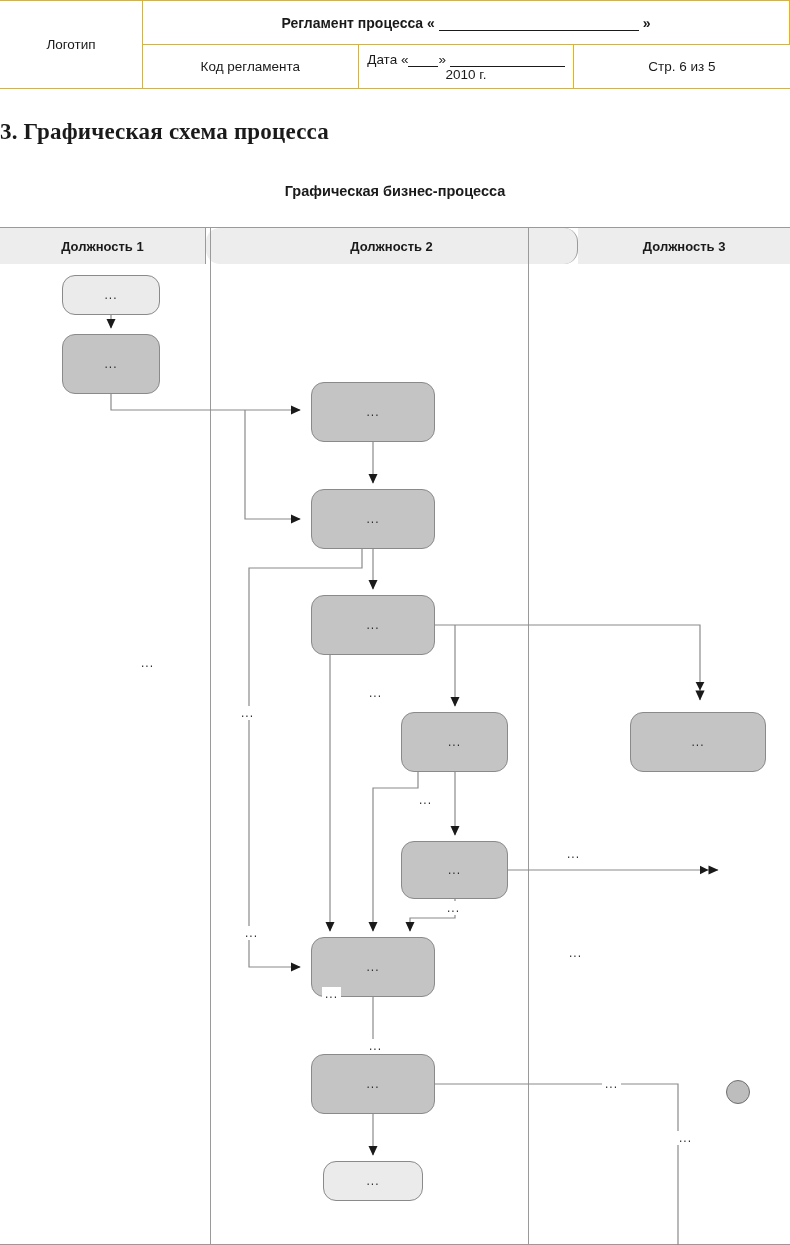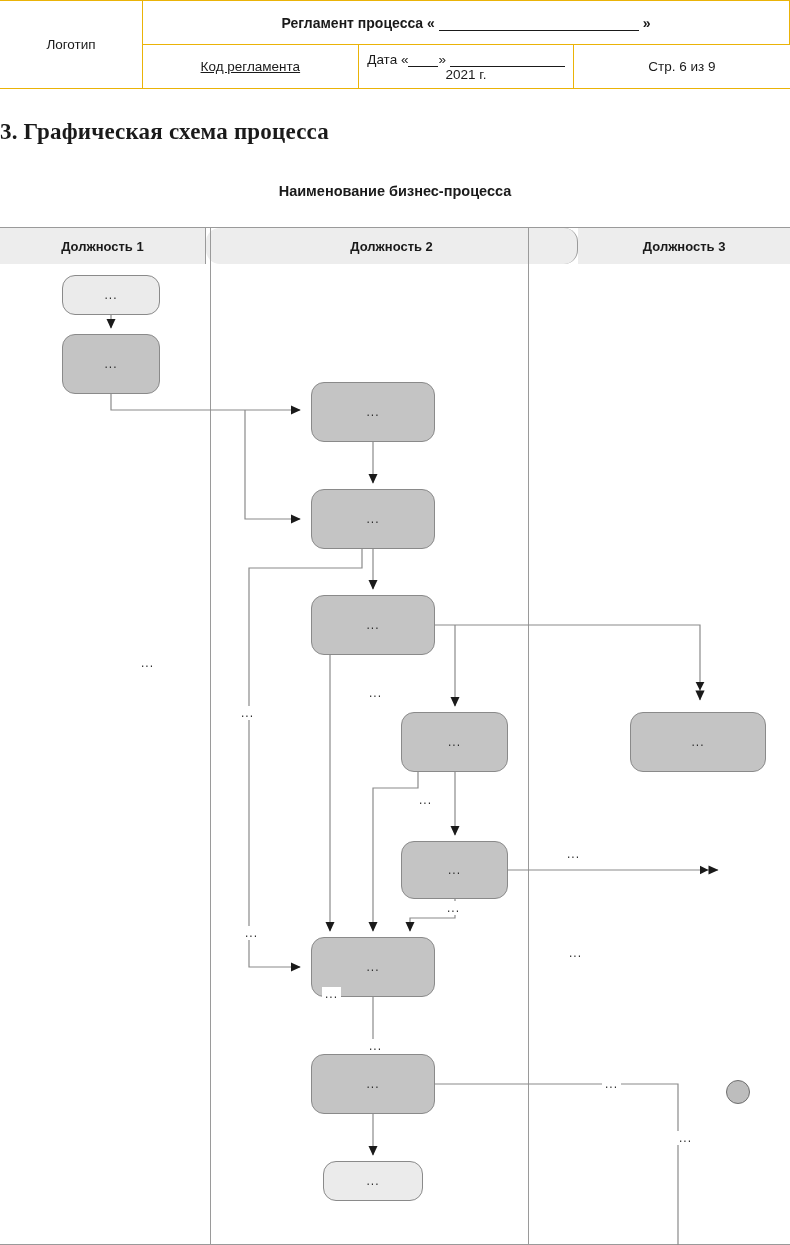--- a/index.html
+++ b/index.html
@@ -36,21 +36,21 @@
     border-left: none;
   }
   .doc-header td.title-cell {
     font-weight: bold;
     font-size: 14px;
   }
   .doc-header td.page-cell {
     width: 132px;
     border-right: none;
   }
-  .doc-header td.code-cell { width: 200px; text-decoration: underline; }
+  .doc-header td.code-cell { width: 200px; }
   .doc-header td.date-cell { width: 316px; }
 
   .blank-line {
     display: inline-block;
     border-bottom: 1px solid #1a1a1a;
     vertical-align: bottom;
   }
   .bl-title  { width: 200px; height: 14px; }
   .bl-day    { width: 30px;  height: 13px; }
   .bl-month  { width: 115px; height: 13px; }
@@ -172,31 +172,31 @@
       <span class="blank-line bl-title"></span>
       <span>»</span>
     </td>
   </tr>
   <tr>
     <td class="code-cell">
       <span>Код регламента</span>
     </td>
     <td class="date-cell">
       <span>Дата «</span><span class="blank-line bl-day"></span><span>»</span>
-      <span class="blank-line bl-month"></span><span>2021 г.</span>
+      <span class="blank-line bl-month"></span><span>2010 г.</span>
     </td>
     <td class="page-cell">
-      <span>Стр. 6 из 9</span>
+      <span>Стр. 6 из 5</span>
     </td>
   </tr>
 </tbody>
   </table>
 
 <h1 class="section-title">3. Графическая схема процесса</h1>
-<h2 class="process-name">Наименование бизнес-процесса</h2>
+<h2 class="process-name">Графическая бизнес-процесса</h2>
 
 <div class="diagram">
 
   <div class="lane-headers">
     <div class="lane-head h1">Должность 1</div>
     <div class="lane-head h2">Должность 2</div>
     <div class="lane-head h3">Должность 3</div>
   </div>
 
   <div class="lane-divider d1"></div>

